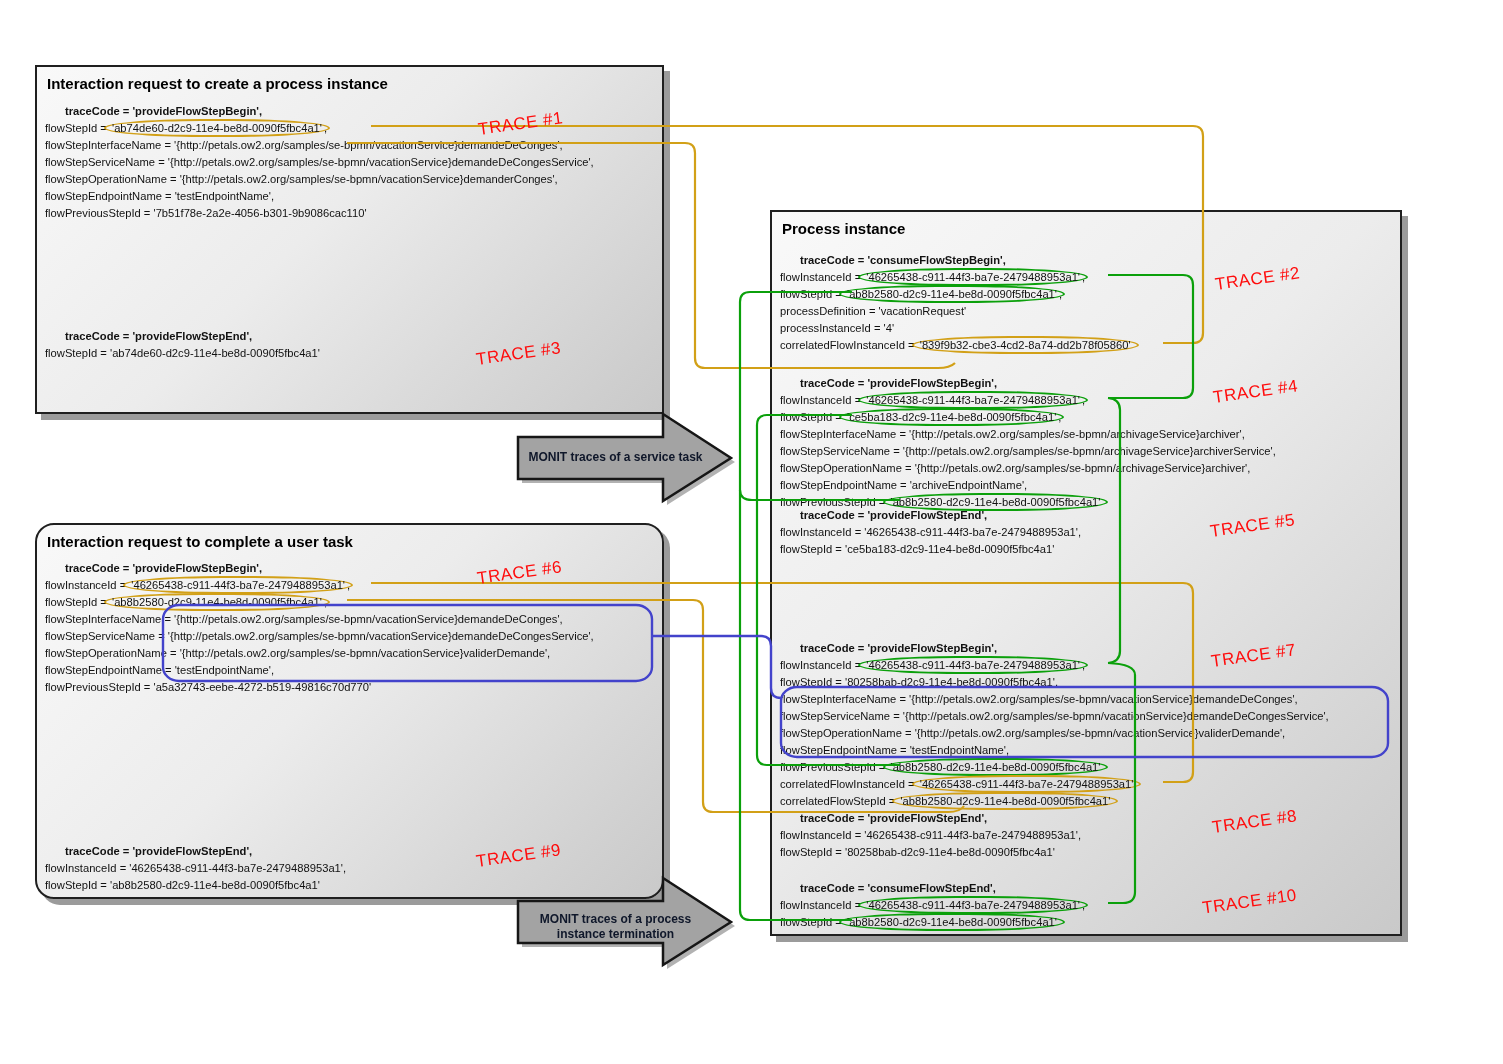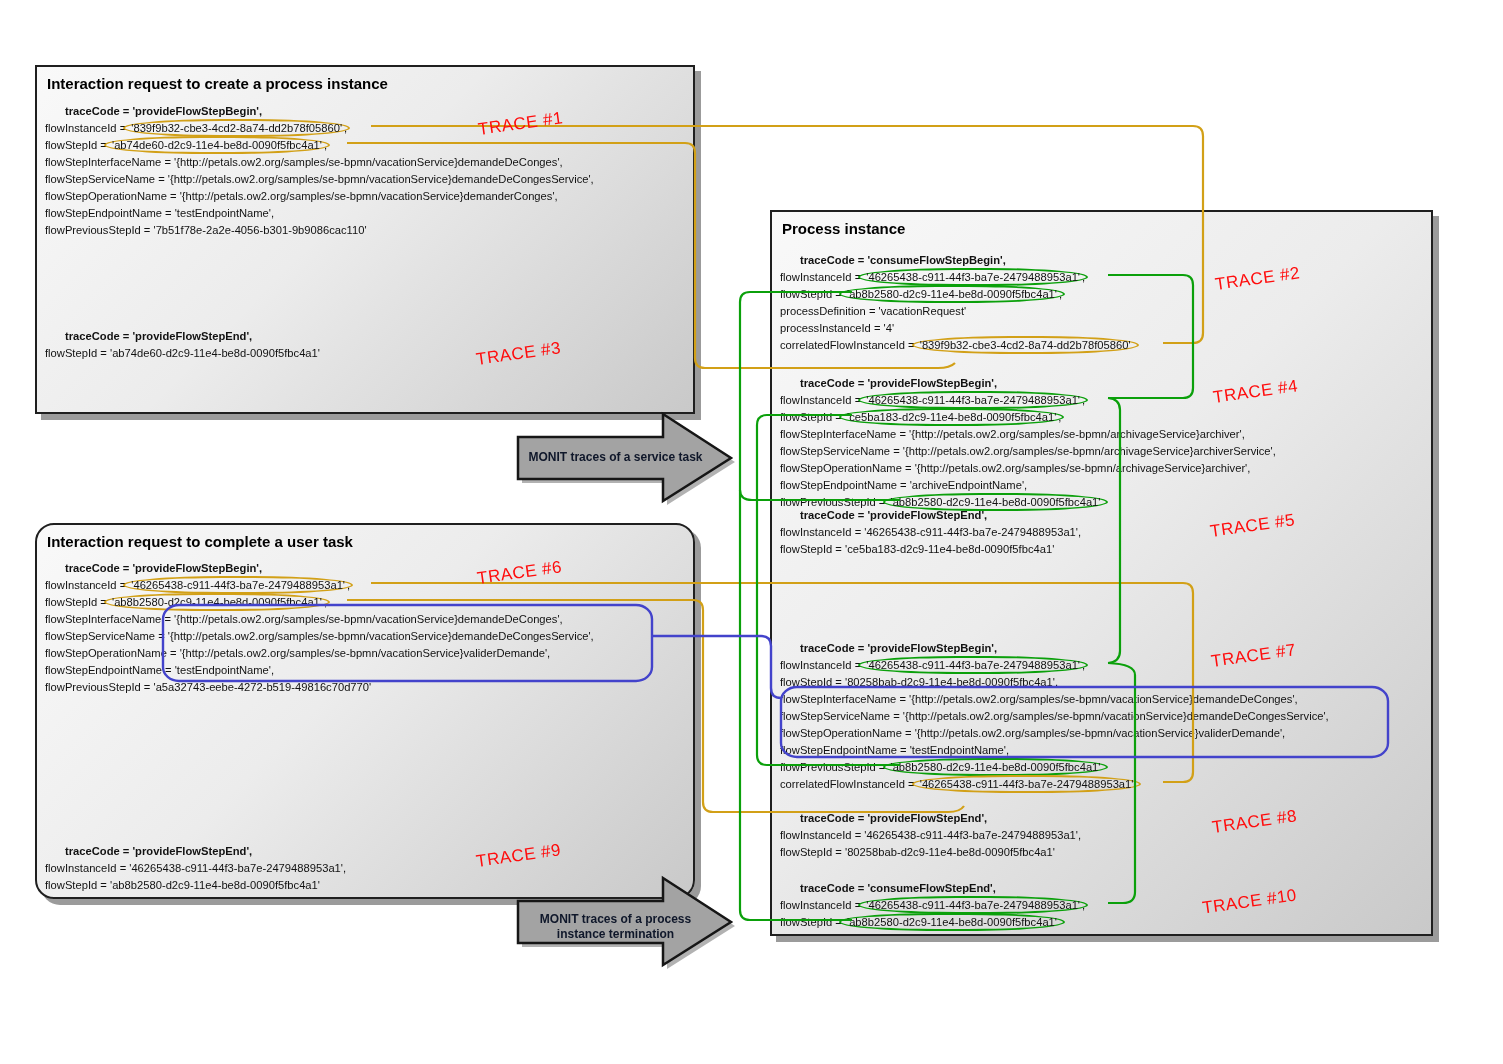--- a/index.html
+++ b/index.html
@@ -1,20 +1,20 @@
 <!DOCTYPE html>
 <html><head>
 <meta charset="utf-8">
 <style>
   html,body{margin:0;padding:0;background:#ffffff;}
   .stage{position:relative;width:1503px;height:1064px;background:#ffffff;overflow:hidden;
          font-family:"Liberation Sans","DejaVu Sans",sans-serif;}
   .panel{position:absolute;border:2px solid #1f1f1f;
          background:linear-gradient(135deg,#f9f9f9 0%,#ececec 45%,#c9c9c9 100%);
-         box-shadow:6px 6px 0 #9b9b9b;z-index:1;padding-left:31px;}
+         box-shadow:6px 6px 0 #9b9b9b;z-index:1;}
   .panel-title{position:absolute;left:10px;top:8px;font-size:15px;font-weight:bold;color:#000;white-space:nowrap;}
   .block{position:absolute;left:8px;right:4px;}
   .row{height:17px;line-height:17px;font-size:11.2px;color:#111;white-space:nowrap;}
   .row.bold{font-weight:bold;margin-left:20px;}
   .circ{border:2px solid;border-radius:50% / 58%;padding:1px 6px;margin:0 -6px;}
   .circ.orange{border-color:var(--orange);}
   .circ.green{border-color:var(--green);}
   .overlay{position:absolute;left:0;top:0;z-index:5;pointer-events:none;}
   .trace-label{position:absolute;z-index:6;font-size:17px;color:var(--red);
                transform:rotate(-8deg);white-space:nowrap;letter-spacing:0.5px;}
@@ -23,21 +23,20 @@
 </style>
 </head>
 <body>
 
 <div class="stage" style="--orange: #D2A017; --green: #0BA00B; --blue: #4343CB; --red: #FF0C0C;">
 
   <div class="panel" style="left:35px;top:65px;width:625px;height:345px;">
     <div class="panel-title">Interaction request to create a process instance</div>
     <div class="block" style="top:36px">
         <div class="row bold"><span>traceCode = 'provideFlowStepBegin',</span></div>
-        <div class="row"><span>flowInstanceId = </span><span class="circ orange">'839f9b32-cbe3-4cd2-8a74-dd2b78f05860'</span><span>,</span></div>
         <div class="row"><span>flowStepId = </span><span class="circ orange">'ab74de60-d2c9-11e4-be8d-0090f5fbc4a1'</span><span>,</span></div>
         <div class="row"><span>flowStepInterfaceName = '{http://petals.ow2.org/samples/se-bpmn/vacationService}demandeDeConges',</span></div>
         <div class="row"><span>flowStepServiceName = '{http://petals.ow2.org/samples/se-bpmn/vacationService}demandeDeCongesService',</span></div>
         <div class="row"><span>flowStepOperationName = '{http://petals.ow2.org/samples/se-bpmn/vacationService}demanderConges',</span></div>
         <div class="row"><span>flowStepEndpointName = 'testEndpointName',</span></div>
         <div class="row"><span>flowPreviousStepId = '7b51f78e-2a2e-4056-b301-9b9086cac110'</span></div>
       </div>
     <div class="block" style="top:261px">
         <div class="row bold"><span>traceCode = 'provideFlowStepEnd',</span></div>
         <div class="row"><span>flowStepId = 'ab74de60-d2c9-11e4-be8d-0090f5fbc4a1'</span></div>
@@ -91,20 +90,21 @@
     <div class="block" style="top:428px">
         <div class="row bold"><span>traceCode = 'provideFlowStepBegin',</span></div>
         <div class="row"><span>flowInstanceId = </span><span class="circ green">'46265438-c911-44f3-ba7e-2479488953a1'</span><span>,</span></div>
         <div class="row"><span>flowStepId = '80258bab-d2c9-11e4-be8d-0090f5fbc4a1',</span></div>
         <div class="row"><span>flowStepInterfaceName = '{http://petals.ow2.org/samples/se-bpmn/vacationService}demandeDeConges',</span></div>
         <div class="row"><span>flowStepServiceName = '{http://petals.ow2.org/samples/se-bpmn/vacationService}demandeDeCongesService',</span></div>
         <div class="row"><span>flowStepOperationName = '{http://petals.ow2.org/samples/se-bpmn/vacationService}validerDemande',</span></div>
         <div class="row"><span>flowStepEndpointName = 'testEndpointName',</span></div>
         <div class="row"><span>flowPreviousStepId = </span><span class="circ green">'ab8b2580-d2c9-11e4-be8d-0090f5fbc4a1'</span></div>
         <div class="row"><span>correlatedFlowInstanceId = </span><span class="circ orange">'46265438-c911-44f3-ba7e-2479488953a1'</span></div>
+        <div class="row"><span>correlatedFlowStepId = </span><span class="circ orange">'ab8b2580-d2c9-11e4-be8d-0090f5fbc4a1'</span></div>
       </div>
     <div class="block" style="top:598px">
         <div class="row bold"><span>traceCode = 'provideFlowStepEnd',</span></div>
         <div class="row"><span>flowInstanceId = '46265438-c911-44f3-ba7e-2479488953a1',</span></div>
         <div class="row"><span>flowStepId = '80258bab-d2c9-11e4-be8d-0090f5fbc4a1'</span></div>
       </div>
     <div class="block" style="top:668px">
         <div class="row bold"><span>traceCode = 'consumeFlowStepEnd',</span></div>
         <div class="row"><span>flowInstanceId = </span><span class="circ green">'46265438-c911-44f3-ba7e-2479488953a1'</span><span>,</span></div>
         <div class="row"><span>flowStepId = </span><span class="circ green">'ab8b2580-d2c9-11e4-be8d-0090f5fbc4a1'</span></div>

